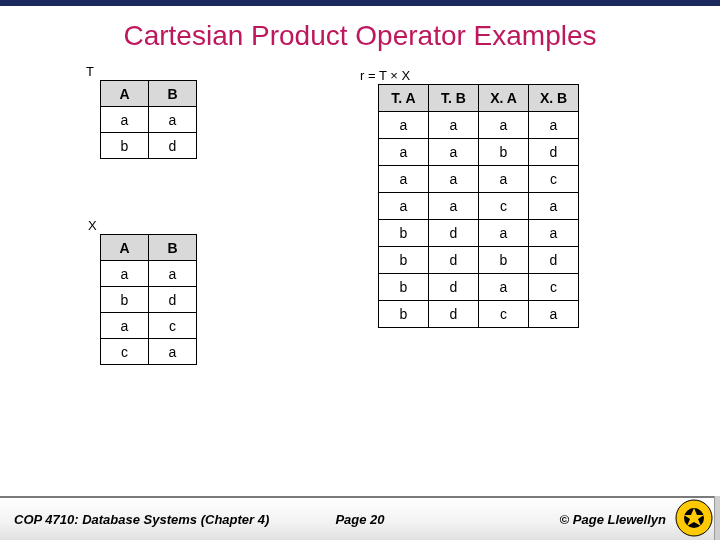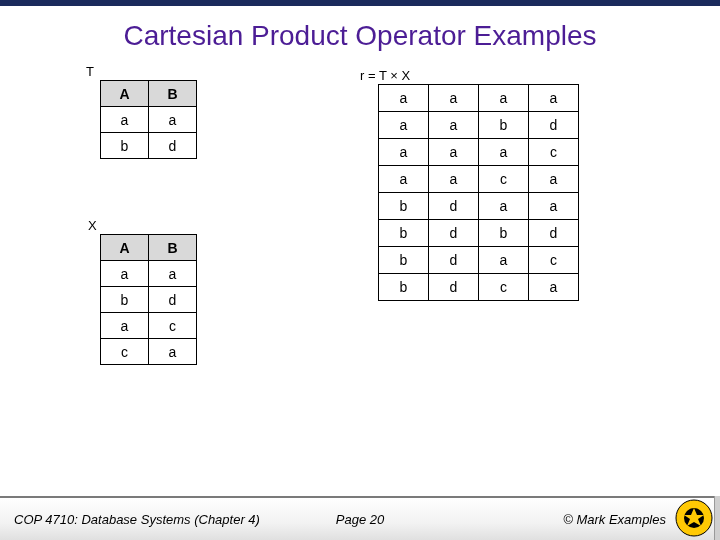--- a/index.html
+++ b/index.html
@@ -10,21 +10,21 @@
     font-family: Arial, Helvetica, sans-serif;
     position: relative;
     overflow: hidden;
   }
   .topbar {
     height: 6px;
     background: #1a2a5c;
   }
   .title {
     font-size: 28px;
-    color: #4c1d95;
+    color: #be185d;
     text-align: center;
     margin-top: 14px;
     margin-bottom: 8px;
     font-weight: normal;
   }
   .content {
     position: relative;
     width: 100%;
     height: 430px;
   }
@@ -64,21 +64,21 @@
     position: absolute;
     bottom: 0;
     left: 0;
     width: 720px;
     height: 44px;
     border-top: 2px solid #7a7a7a;
     background: linear-gradient(to bottom, #ffffff 0%, #f2f2f2 60%, #e0e0e0 100%);
     display: flex;
     align-items: center;
     font-size: 13px;
-    font-weight: normal;
+    font-weight: bold;
     font-style: italic;
     color: #000;
   }
   .footer .course { margin-left: 14px; flex: 0 0 auto; }
   .footer .page { position: absolute; left: 50%; transform: translateX(-50%); }
   .footer .copy { margin-left: auto; margin-right: 54px; }
   .logo {
     position: absolute;
     right: 6px;
     bottom: 2px;
@@ -144,20 +144,26 @@
     <tr>
       <td>c</td>
       <td>a</td>
     </tr>
   </tbody>
     </table>
 
   <div class="tbl-label" style="left:360px; top:8px;">r = T × X</div>
   <table class="tbl big" style="left:378px; top:24px;">
     <tbody>
+        <tr>
+      <th>T. A</th>
+      <th>T. B</th>
+      <th>X. A</th>
+      <th>X. B</th>
+    </tr>
     <tr>
       <td>a</td>
       <td>a</td>
       <td>a</td>
       <td>a</td>
     </tr>
     <tr>
       <td>a</td>
       <td>a</td>
       <td>b</td>
@@ -200,20 +206,20 @@
       <td>a</td>
     </tr>
   </tbody>
     </table>
 
 </div>
 
 <div class="footer">
   <span class="course">COP 4710: Database Systems  (Chapter 4)</span>
   <span class="page">Page 20</span>
-  <span class="copy">© Mark Examples</span>
+  <span class="copy">© Page Llewellyn</span>
   <svg class="logo" viewBox="0 0 40 40">
     <circle cx="20" cy="20" r="18" fill="#ffc904" stroke="#000" stroke-width="1"></circle>
     <circle cx="20" cy="20" r="10" fill="#000"></circle>
     <path d="M20 10 L23 17 L30 17 L24 21 L27 28 L20 24 L13 28 L16 21 L10 17 L17 17 Z" fill="#ffc904"></path>
   </svg>
   <div class="tab-edge"></div>
 </div>
 
 </body></html>

